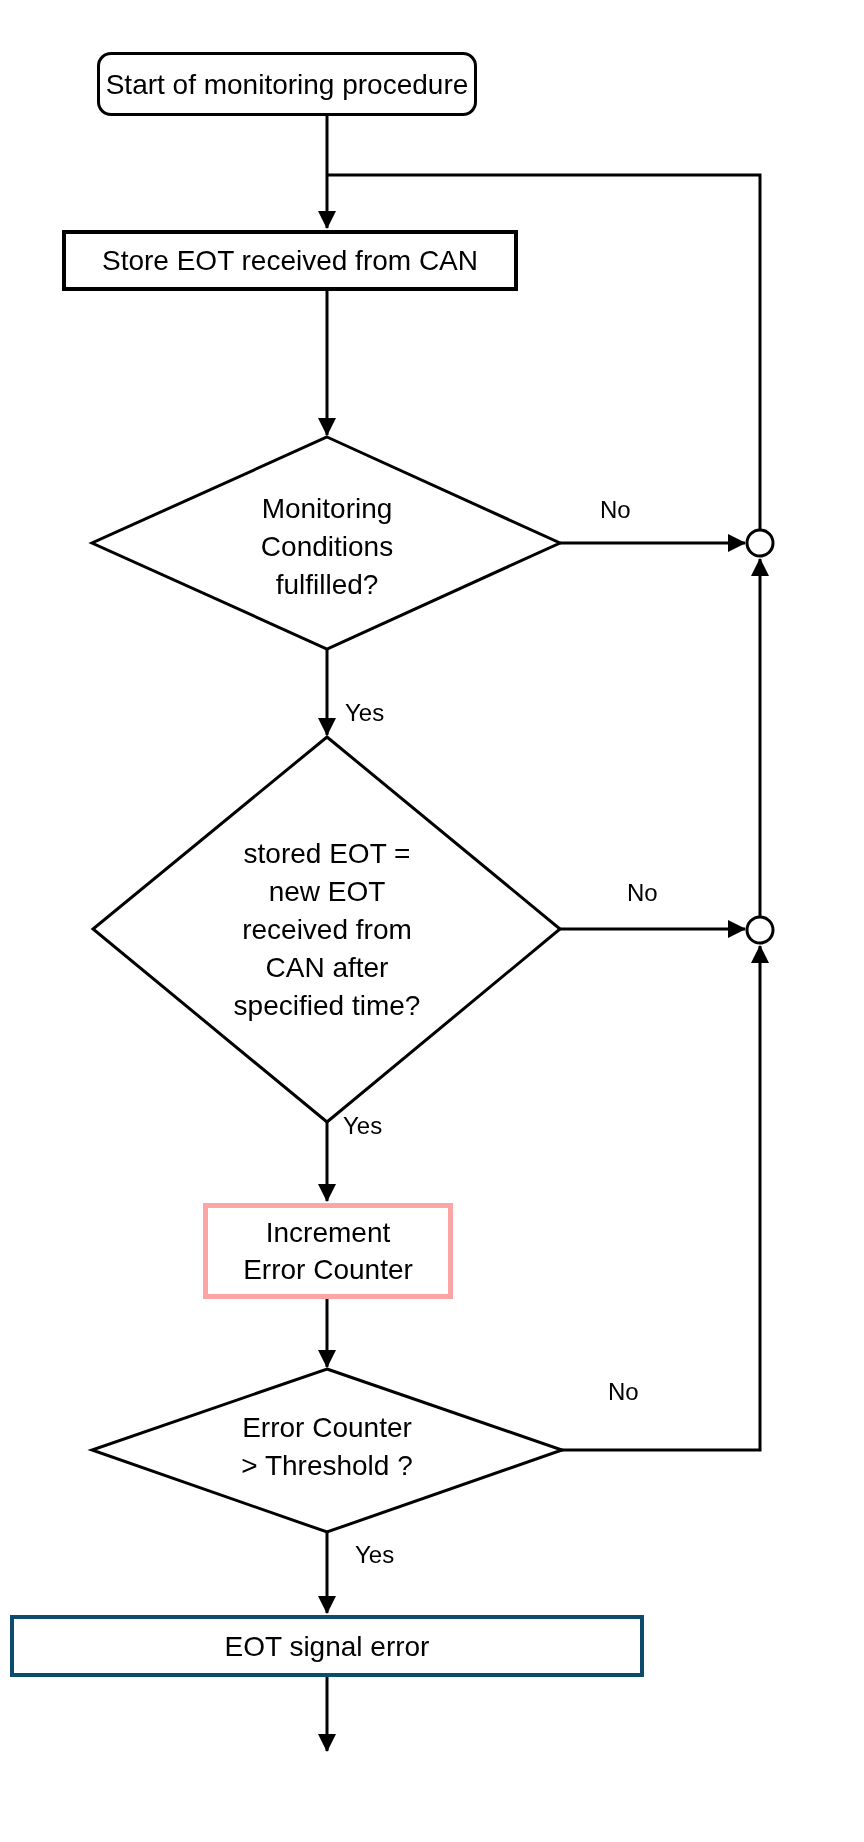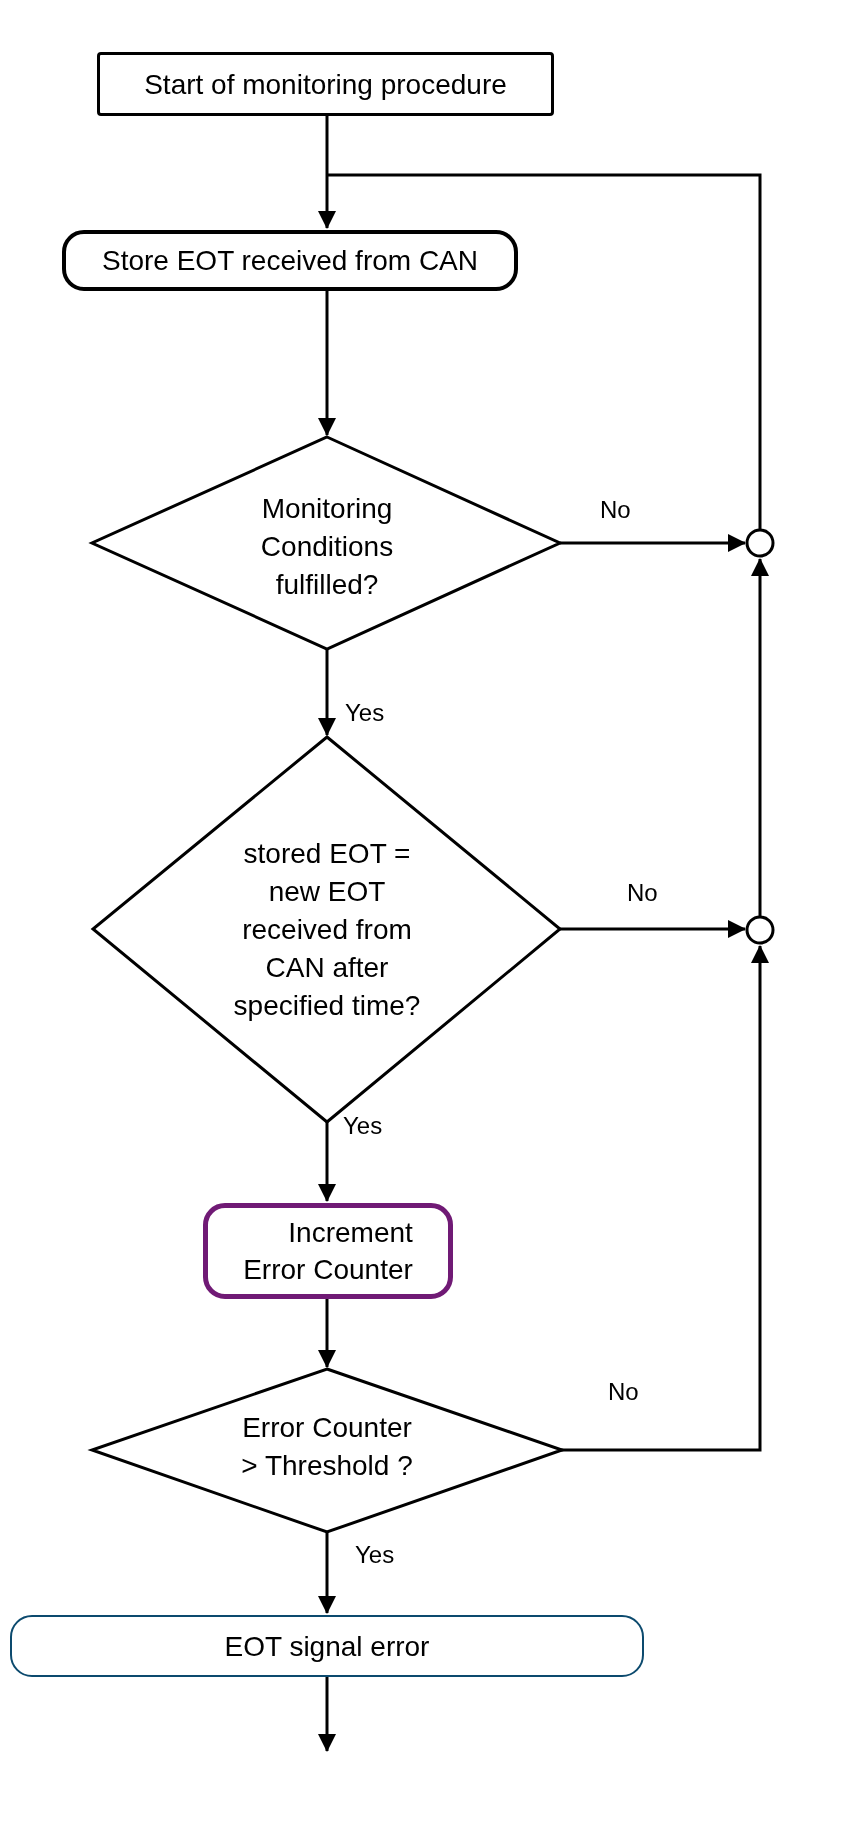--- a/index.html
+++ b/index.html
@@ -25,38 +25,36 @@
     position: absolute;
     box-sizing: border-box;
     background: #ffffff;
     display: flex;
     align-items: center;
     justify-content: center;
     text-align: center;
     font-size: 28px;
     line-height: 37px;
     white-space: pre-line;
-    border-radius: 22px;
   }
   .terminator {
-    left: 97px; top: 52px; width: 457px; height: 64px;
-    border: 3px solid #000; border-radius: 4px;
+    left: 97px; top: 52px; width: 380px; height: 64px;
+    border: 3px solid #000; border-radius: 14px;
   }
   .process-store {
     left: 62px; top: 230px; width: 456px; height: 61px;
     border: 4px solid #000;
   }
   .process-increment {
     left: 203px; top: 1203px; width: 250px; height: 96px;
-    border: 5px solid #701a75;
-    text-align: right;
+    border: 5px solid #fca5a5;
   }
   .process-eot-error {
     left: 10px; top: 1615px; width: 634px; height: 62px;
-    border: 2px solid #0c4a6e;
+    border: 4px solid #0c4a6e;
   }
   .predefined {
     left: 148px; top: 1753px; width: 356px; height: 60px;
     border: 4px solid #000;
   }
   .predefined .side-bar {
     position: absolute;
     top: 0; bottom: 0; width: 4px;
     background: #000;
   }

